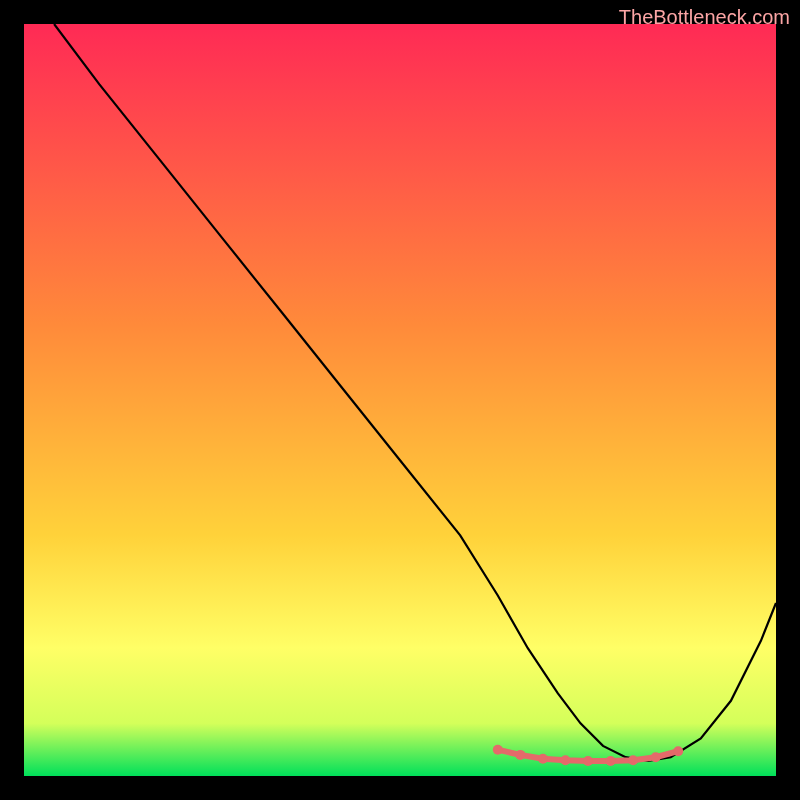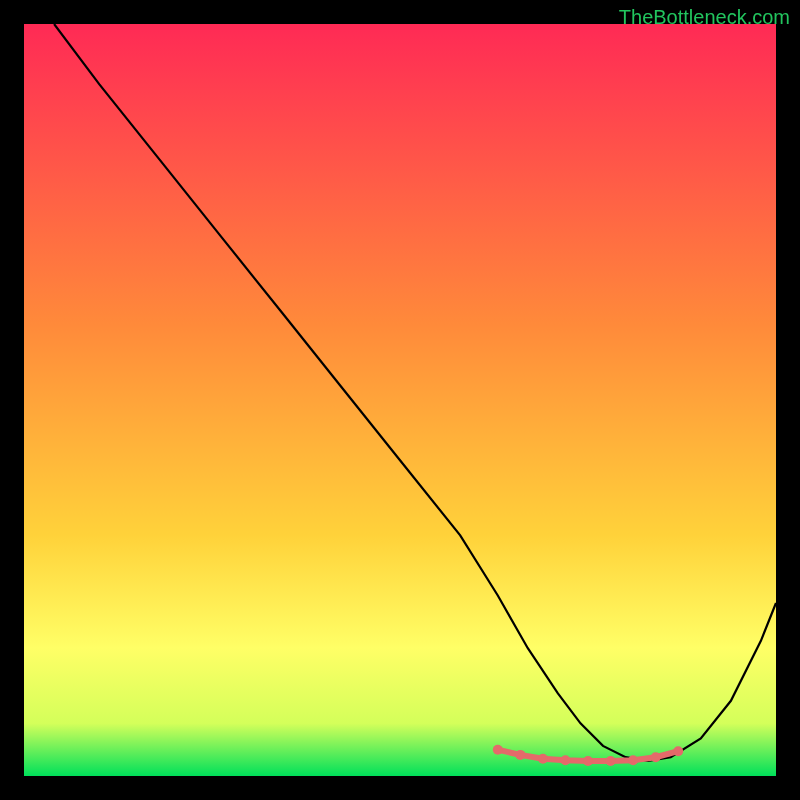--- a/index.html
+++ b/index.html
@@ -8,21 +8,21 @@
     background: #000;
     width: 800px;
     height: 800px;
     position: relative;
     font-family: Arial, sans-serif;
   }
   .watermark {
     position: absolute;
     top: 6px;
     right: 10px;
-    color: #22c55e;
+    color: #fca5a5;
     font-size: 20px;
     font-weight: 500;
     z-index: 10;
   }
   .plot-area {
     position: absolute;
     left: 24px;
     top: 24px;
     width: 752px;
     height: 752px;

